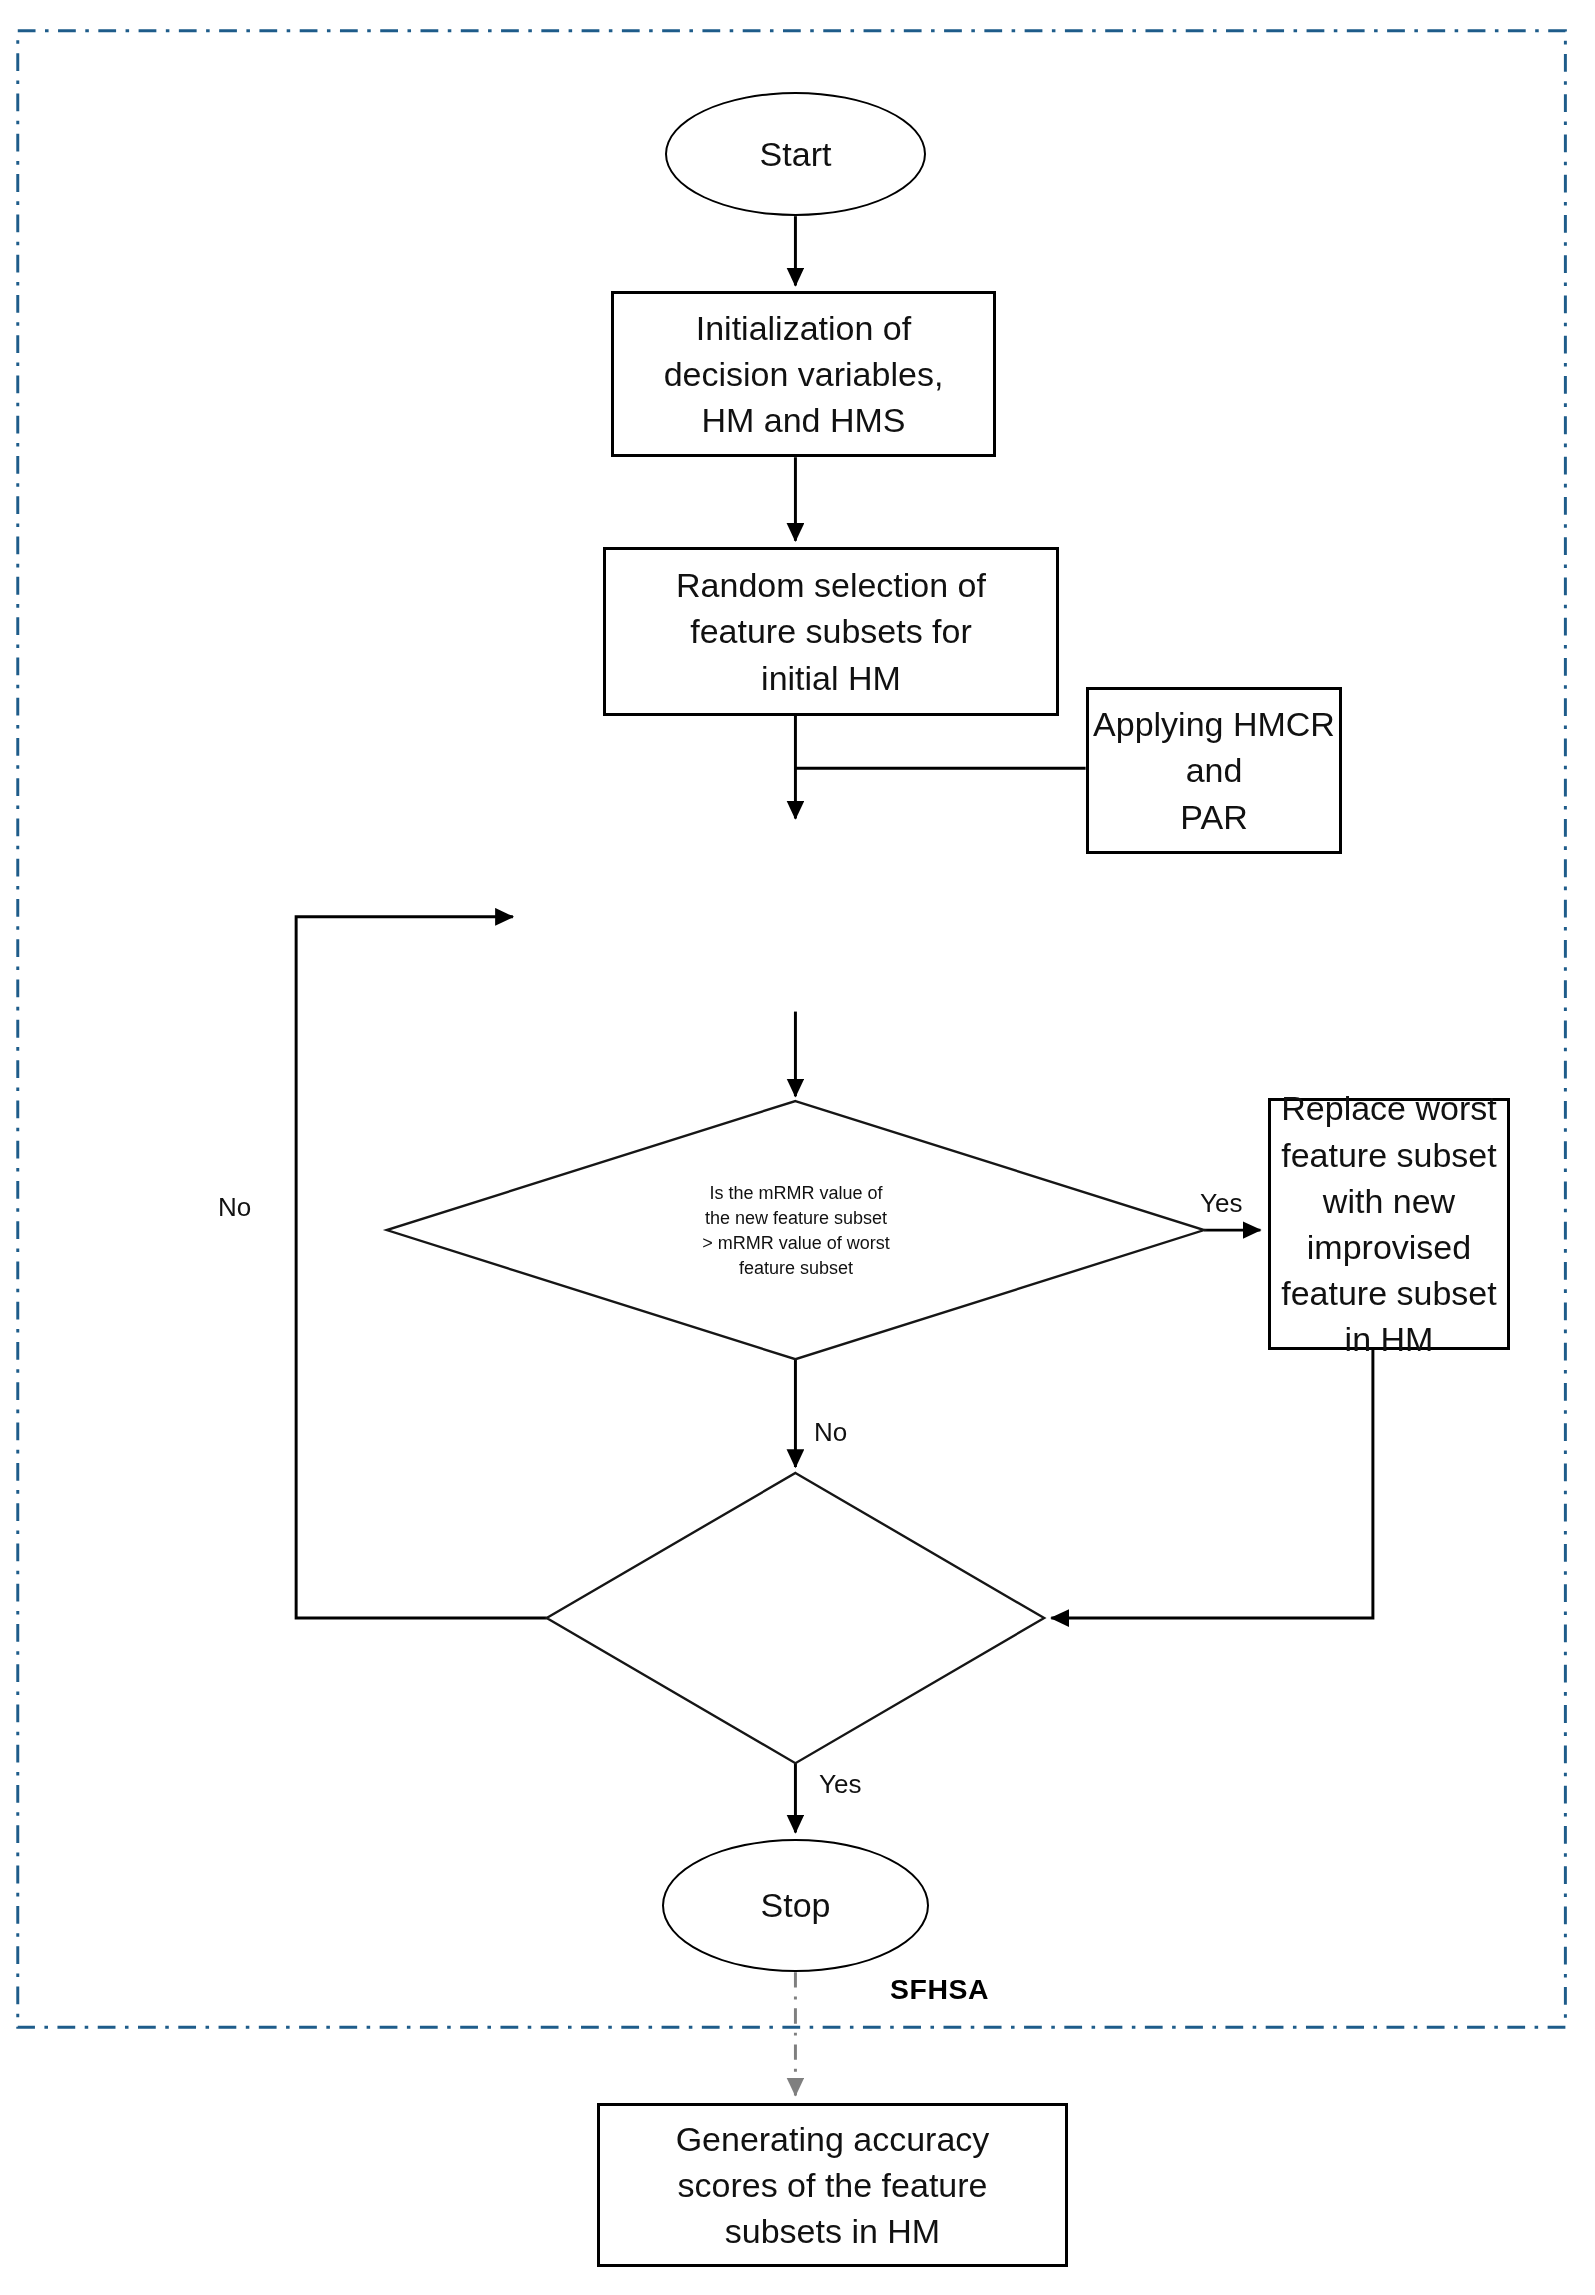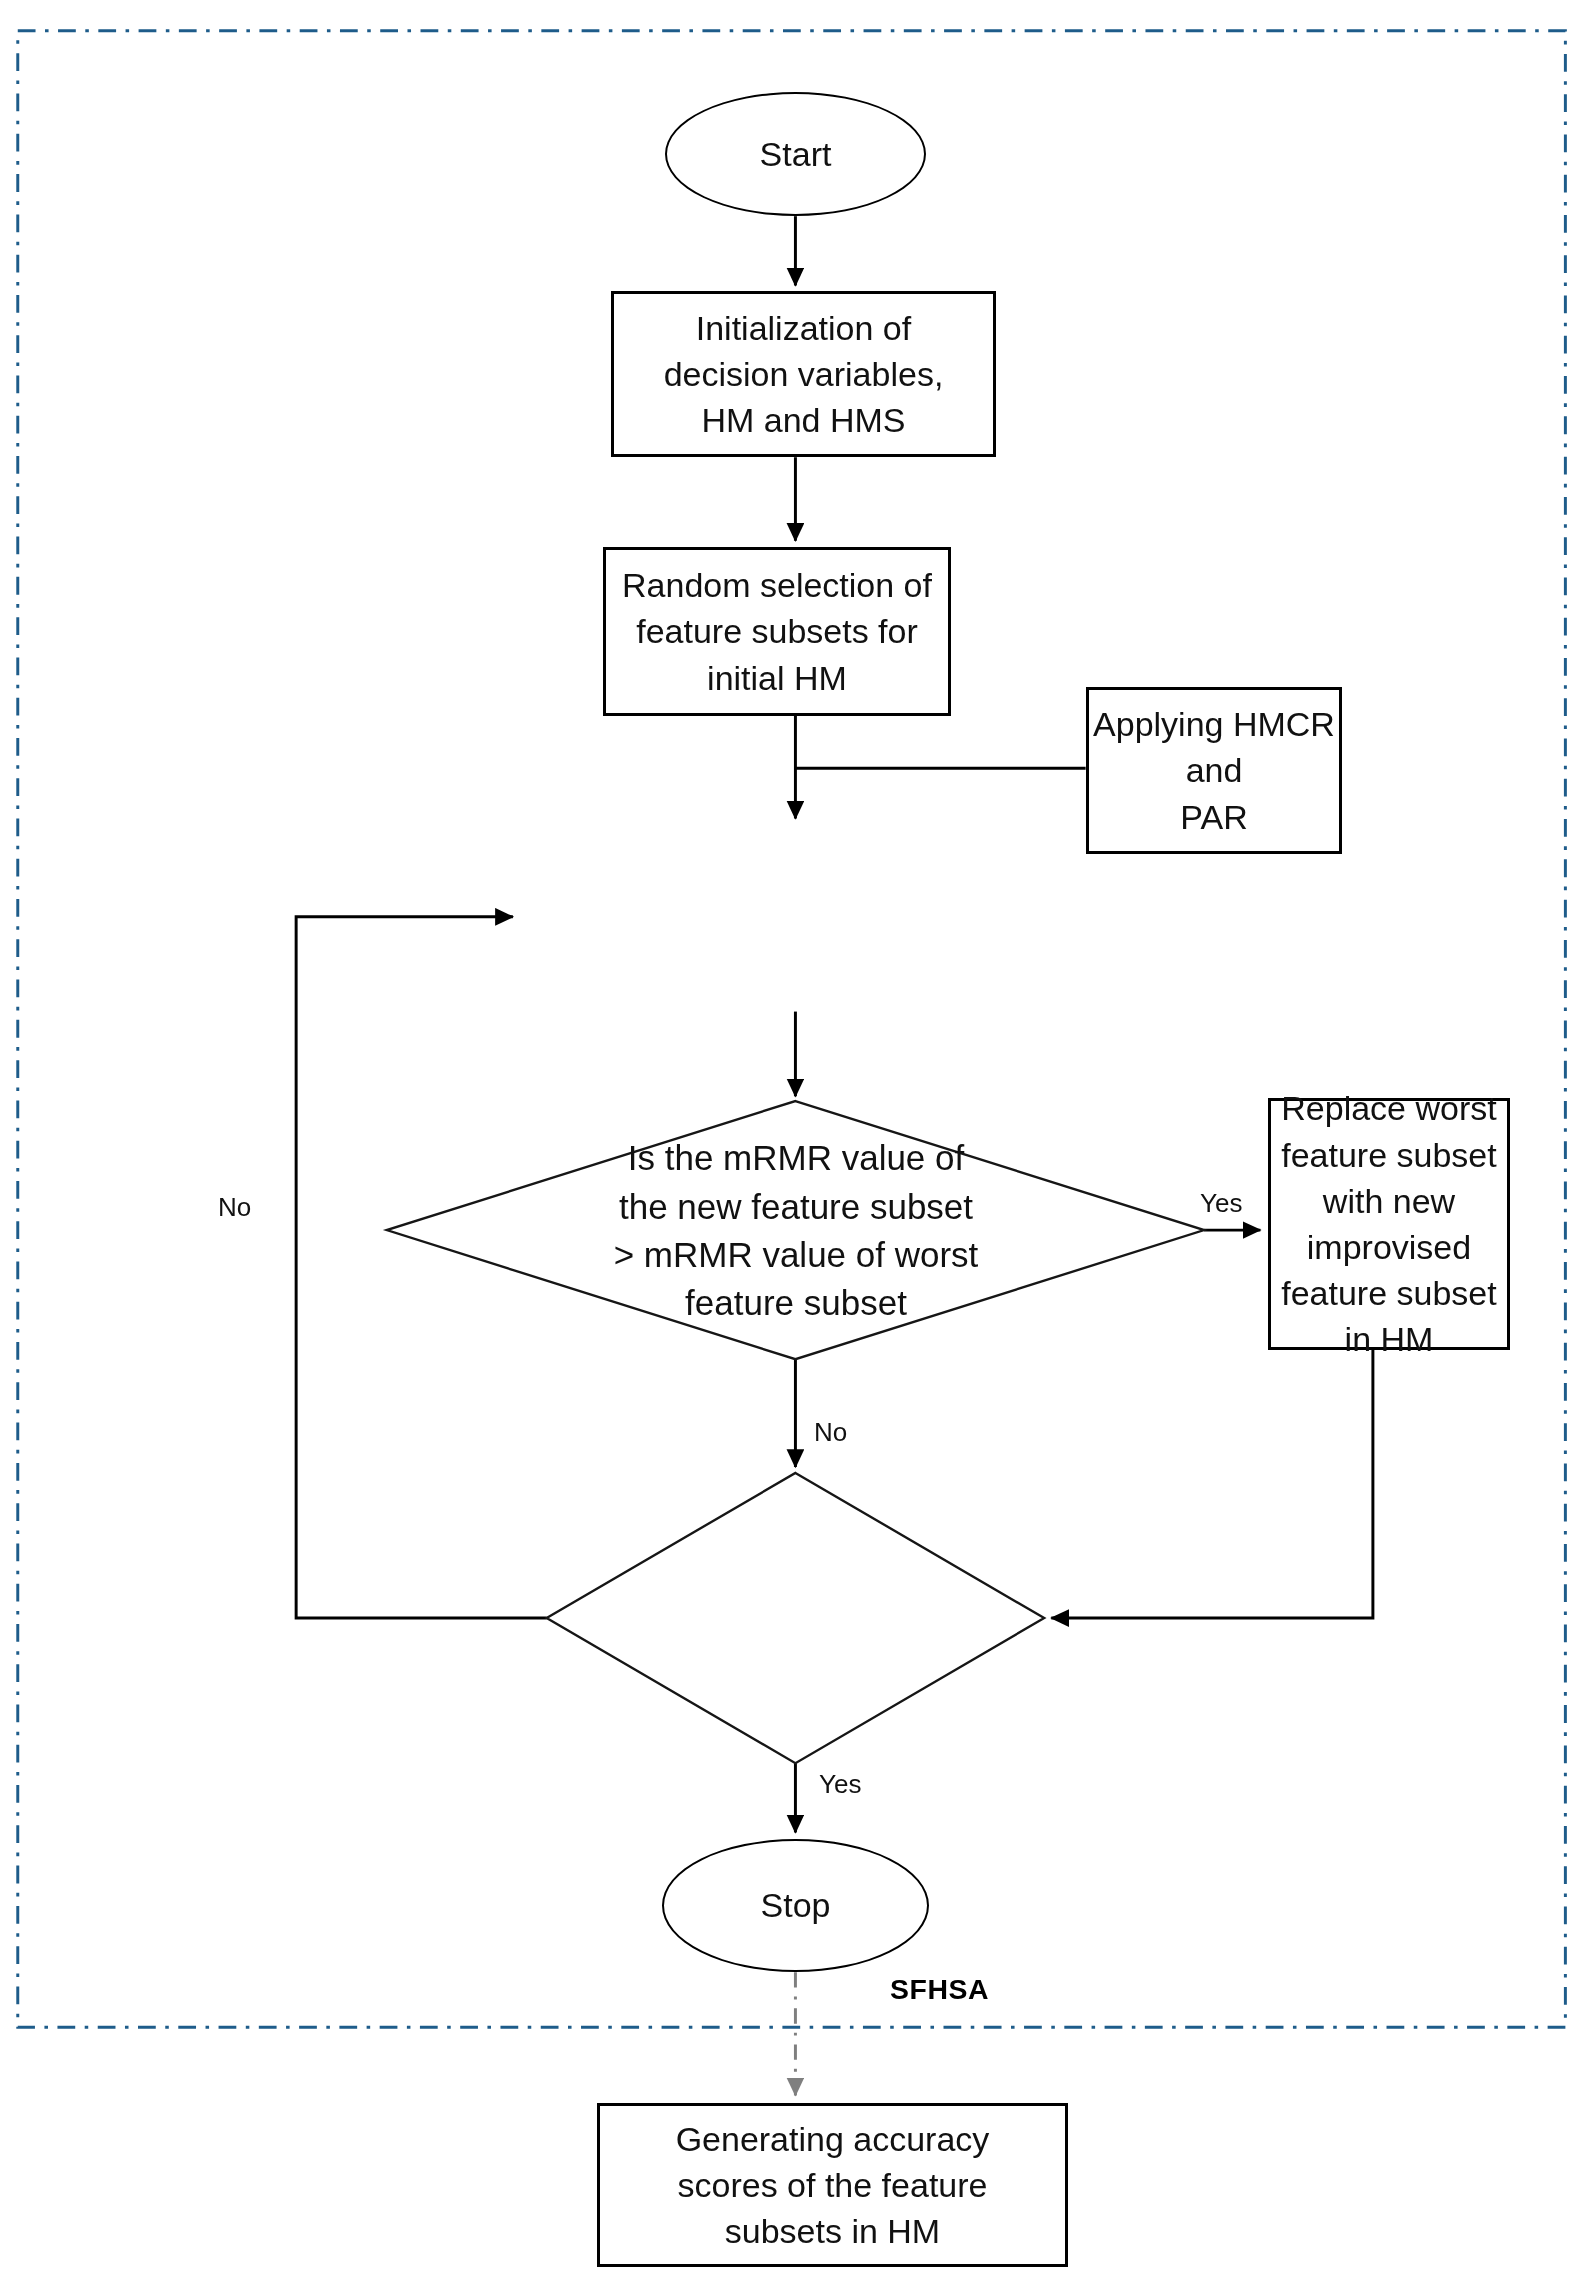--- a/index.html
+++ b/index.html
@@ -43,21 +43,21 @@
   .rect-node { border: 3.6px solid #000000; }
   .ellipse-node { border: 2.4px solid #000000; border-radius: 50%; }
   .diamond-label {
     position: absolute;
     display: flex;
     align-items: center;
     justify-content: center;
     text-align: center;
     white-space: pre-line;
     color: var(--text);
-    font-size: 35px;
+    font-size: 18px;
     line-height: 1.38;
     background: transparent;
   }
   .edge-label {
     position: absolute;
     color: var(--text);
     font-size: 26px;
     line-height: 1.2;
     background: transparent;
   }
@@ -130,21 +130,21 @@
   <div class="node ellipse-node" style="left:665px; top:92px; width:261px; height:124px;">
     <span>Start</span>
   </div>
 
   <div class="node rect-node" style="left:603px; top:291px; width:385px; height:166px;margin-left:8px;">
     <span>Initialization of
 decision variables,
 HM and HMS</span>
   </div>
 
-  <div class="node rect-node" style="left:603px; top:547px; width:348px; height:169px;">
+  <div class="node rect-node" style="left:603px; top:547px; width:456px; height:169px;">
     <span>Random selection of
 feature subsets for
 initial HM</span>
   </div>
 
   <div class="node rect-node" style="left:1086px; top:687px; width:256px; height:167px;">
     <span>Applying HMCR and
 PAR</span>
   </div>
 

